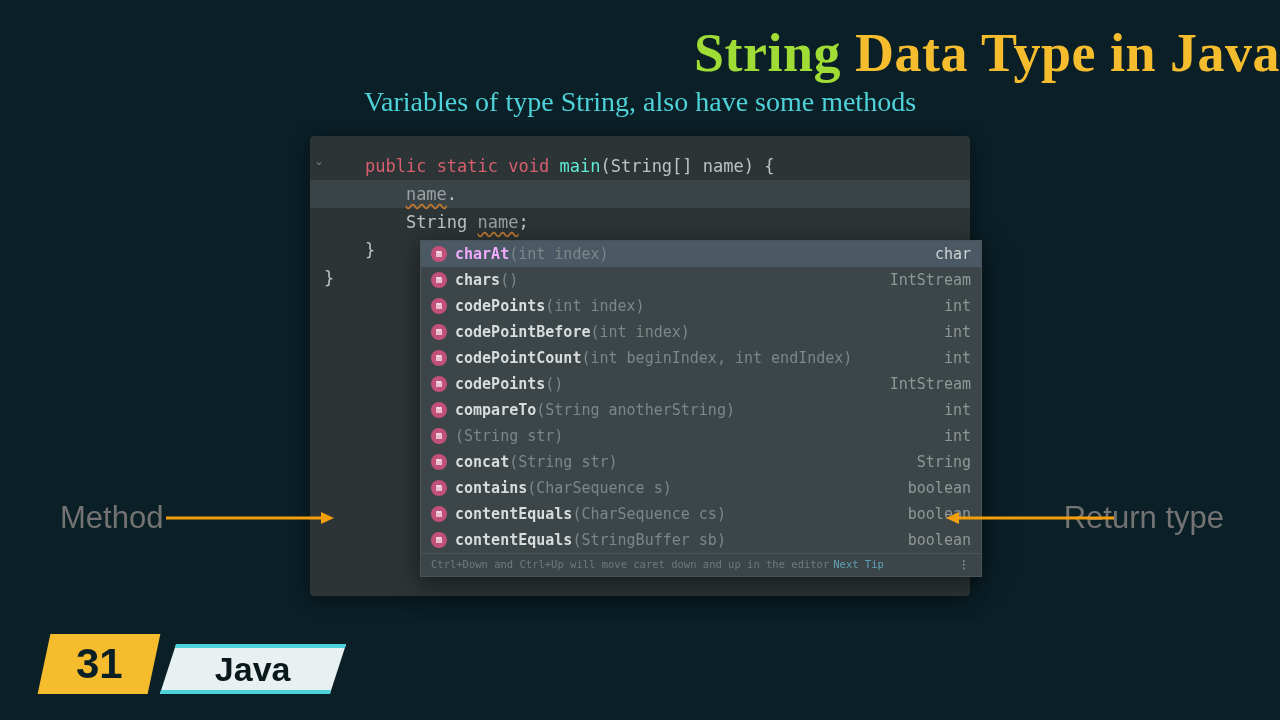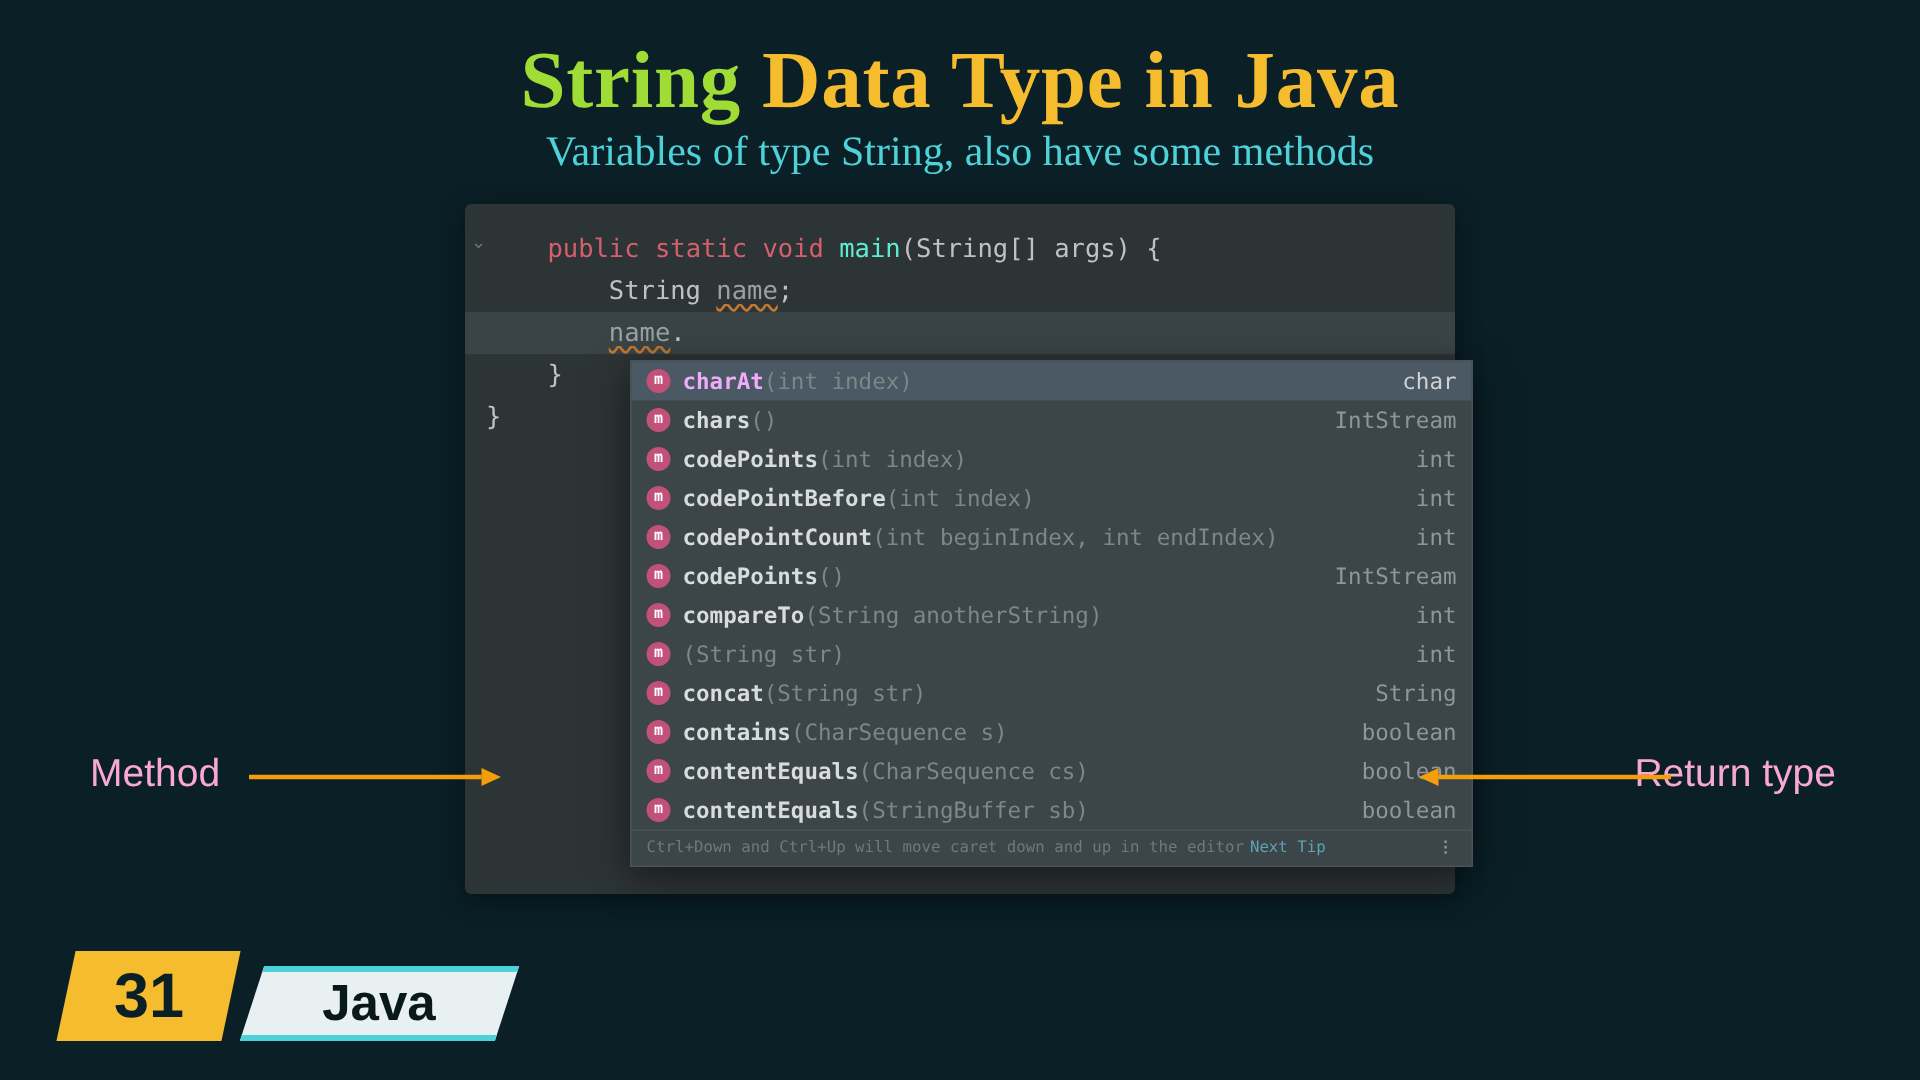--- a/index.html
+++ b/index.html
@@ -5,21 +5,21 @@
   * { margin: 0; padding: 0; box-sizing: border-box; }
   body {
     width: 1280px;
     height: 720px;
     background: #0a1f26;
     font-family: Arial, sans-serif;
     position: relative;
     overflow: hidden;
   }
   .title {
-    text-align: center;
+    text-align: right;
     padding-top: 22px;
     font-size: 54px;
     font-weight: 900;
     font-family: "Comic Sans MS", "Marker Felt", cursive;
     letter-spacing: .5px;
   }
   .title .w1 { color: #9fdc35; }
   .title .w2 { color: #f5bc2e; }
   .subtitle {
     text-align: center;
@@ -100,22 +100,22 @@
     font-size: 10.5px;
     color: #6f787c;
     padding: 4px 10px 6px;
     border-top: 1px solid #4a5457;
     display:flex; align-items:center;
   }
   .popup-hint .link { color:#5fa1b8; margin-left:4px; }
   .popup-hint .more { margin-left:auto; color:#8f9698; letter-spacing:2px; font-weight:bold;}
   .label-left, .label-right {
     position: absolute;
-    color: #f9a8d4;
-    font-size: 26px;
+    color: #737373;
+    font-size: 31px;
     font-family: Arial, sans-serif;
   }
   .label-left { left: 60px; top: 500px; }
   .label-right { right: 56px; top: 500px; }
   .arrow {
     position: absolute;
     pointer-events:none;
   }
   .badge-num {
     position: absolute;
@@ -145,23 +145,23 @@
 <body>
 
 <div class="title">
   <span class="w1">String</span>
   <span class="w2">Data Type in Java</span>
 </div>
 <div class="subtitle">Variables of type String, also have some methods</div>
 
 <div class="editor">
   <span class="gutter-fold">⌄</span>
-  <div class="code-line">    <span class="kw-pub">public</span> <span class="kw-static">static</span> <span class="kw-void">void</span> <span class="mname">main</span><span>(String[] args)</span><span class="brace"> {</span></div>
+  <div class="code-line">    <span class="kw-pub">public</span> <span class="kw-static">static</span> <span class="kw-void">void</span> <span class="mname">main</span><span>(String[] name)</span><span class="brace"> {</span></div>
+  <div class="code-line hl-line">        <span class="id underline-err">name</span><span>.</span></div>
   <div class="code-line">        <span class="kw-str">String</span> <span class="id underline-err">name</span><span>;</span></div>
-  <div class="code-line hl-line">        <span class="id underline-err">name</span><span>.</span></div>
   <div class="code-line">    <span class="brace">}</span></div>
   <div class="code-line"><span class="brace">}</span></div>
 
   <div class="popup">
     <div id="popup-list">
         <div class="popup-row sel">
           <span class="m-icon">m</span>
           <span class="m-name">charAt</span>
           <span class="m-params">(int index)</span>
           <span class="m-ret">char</span>

